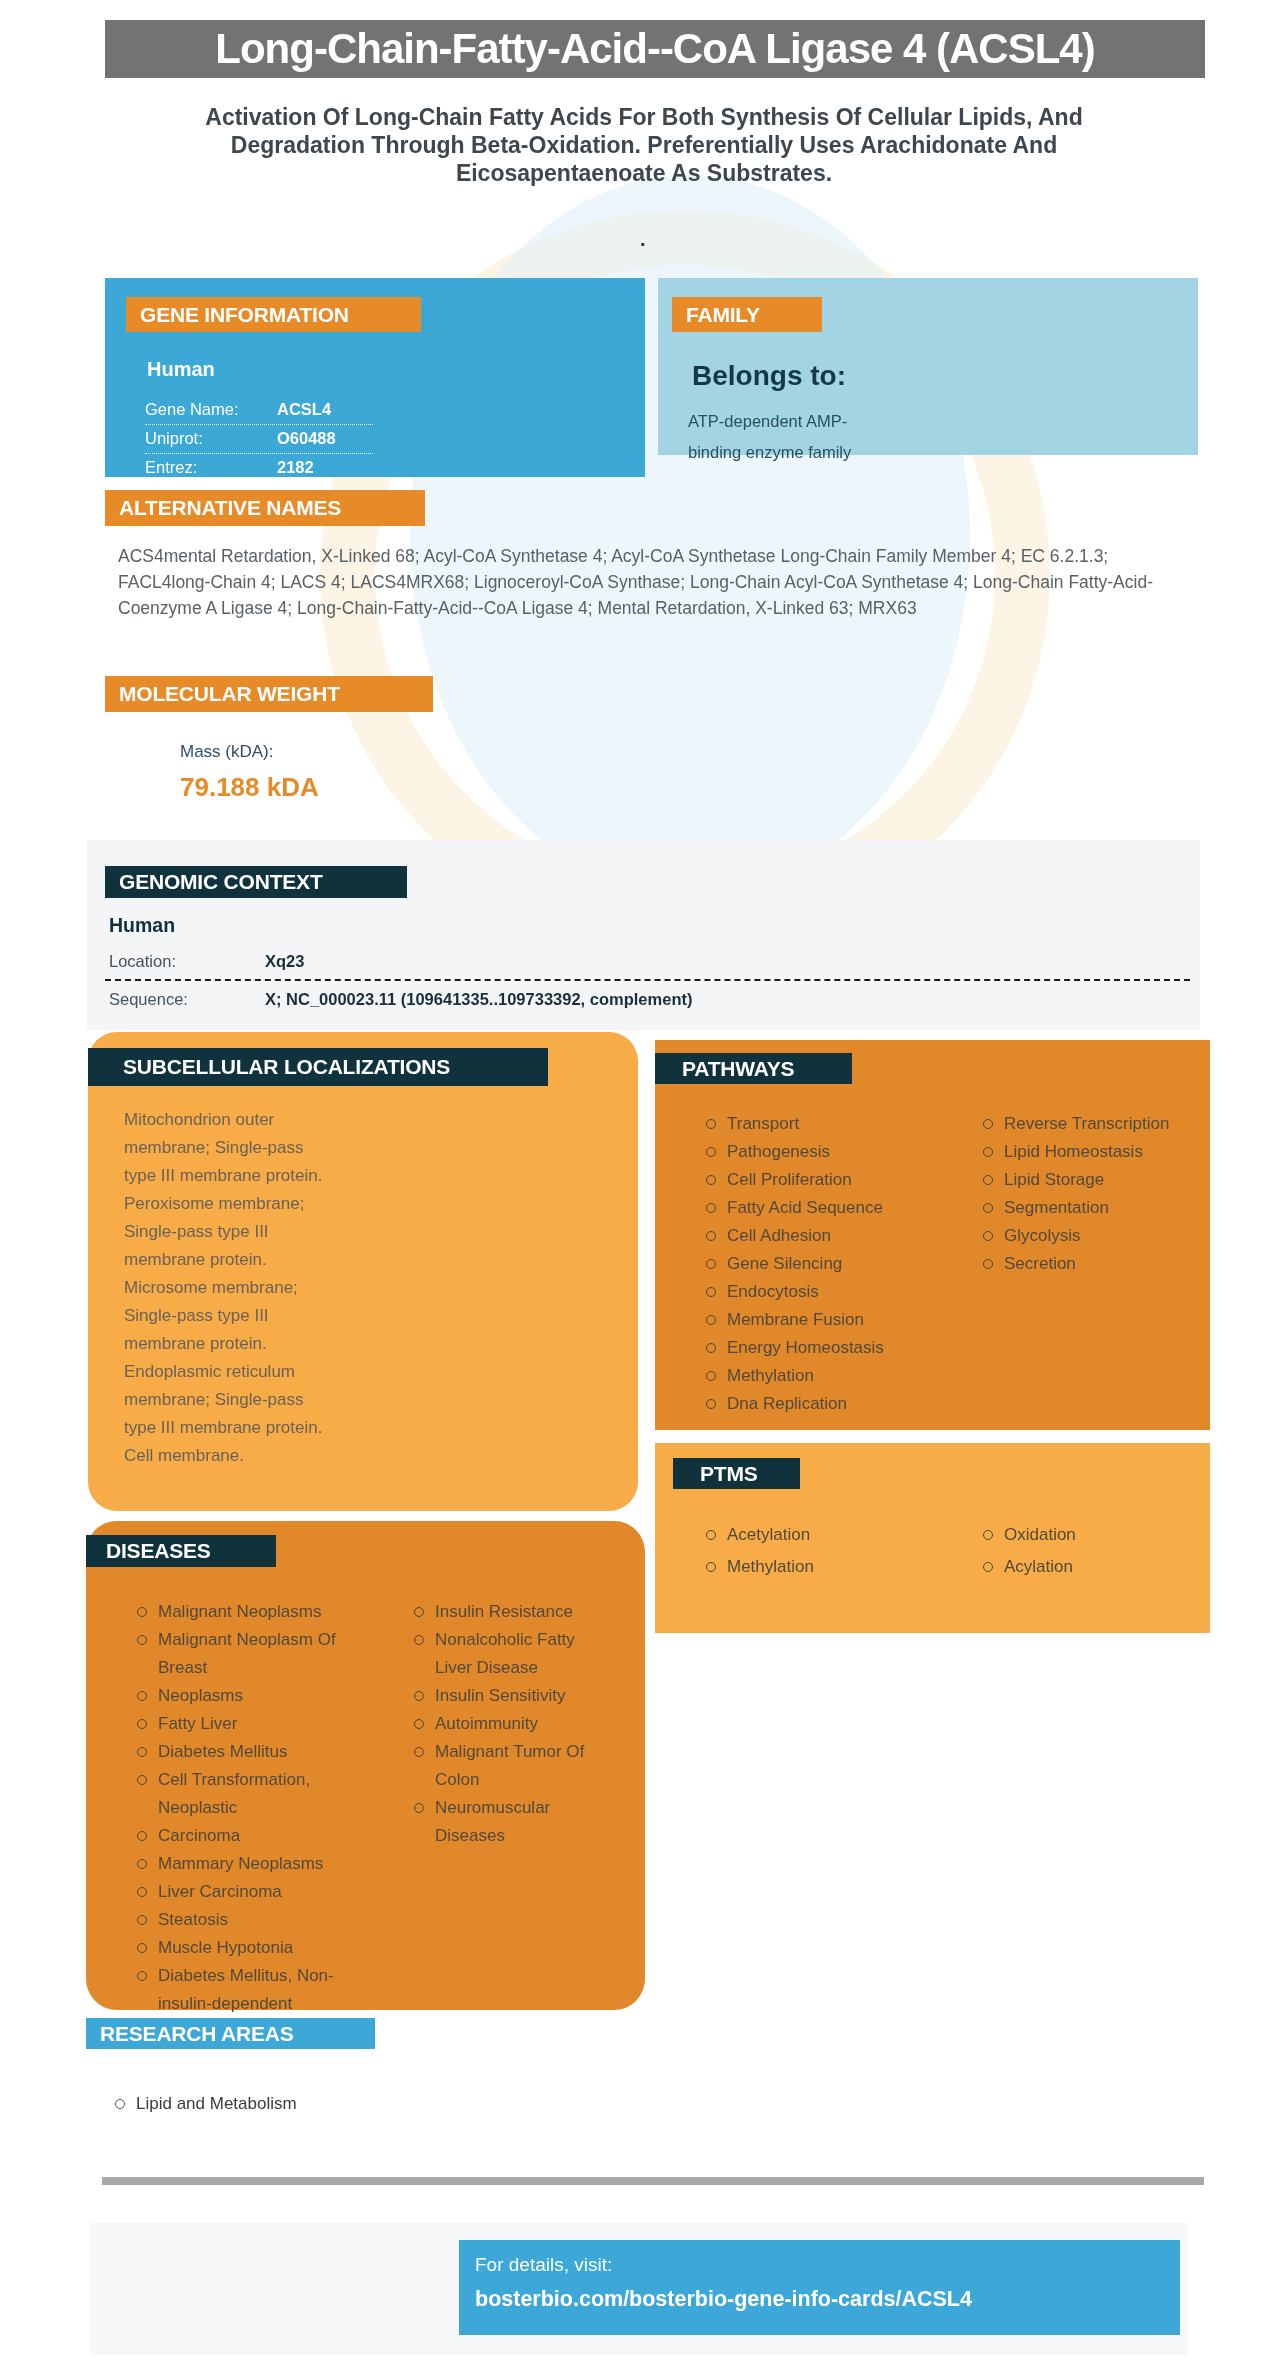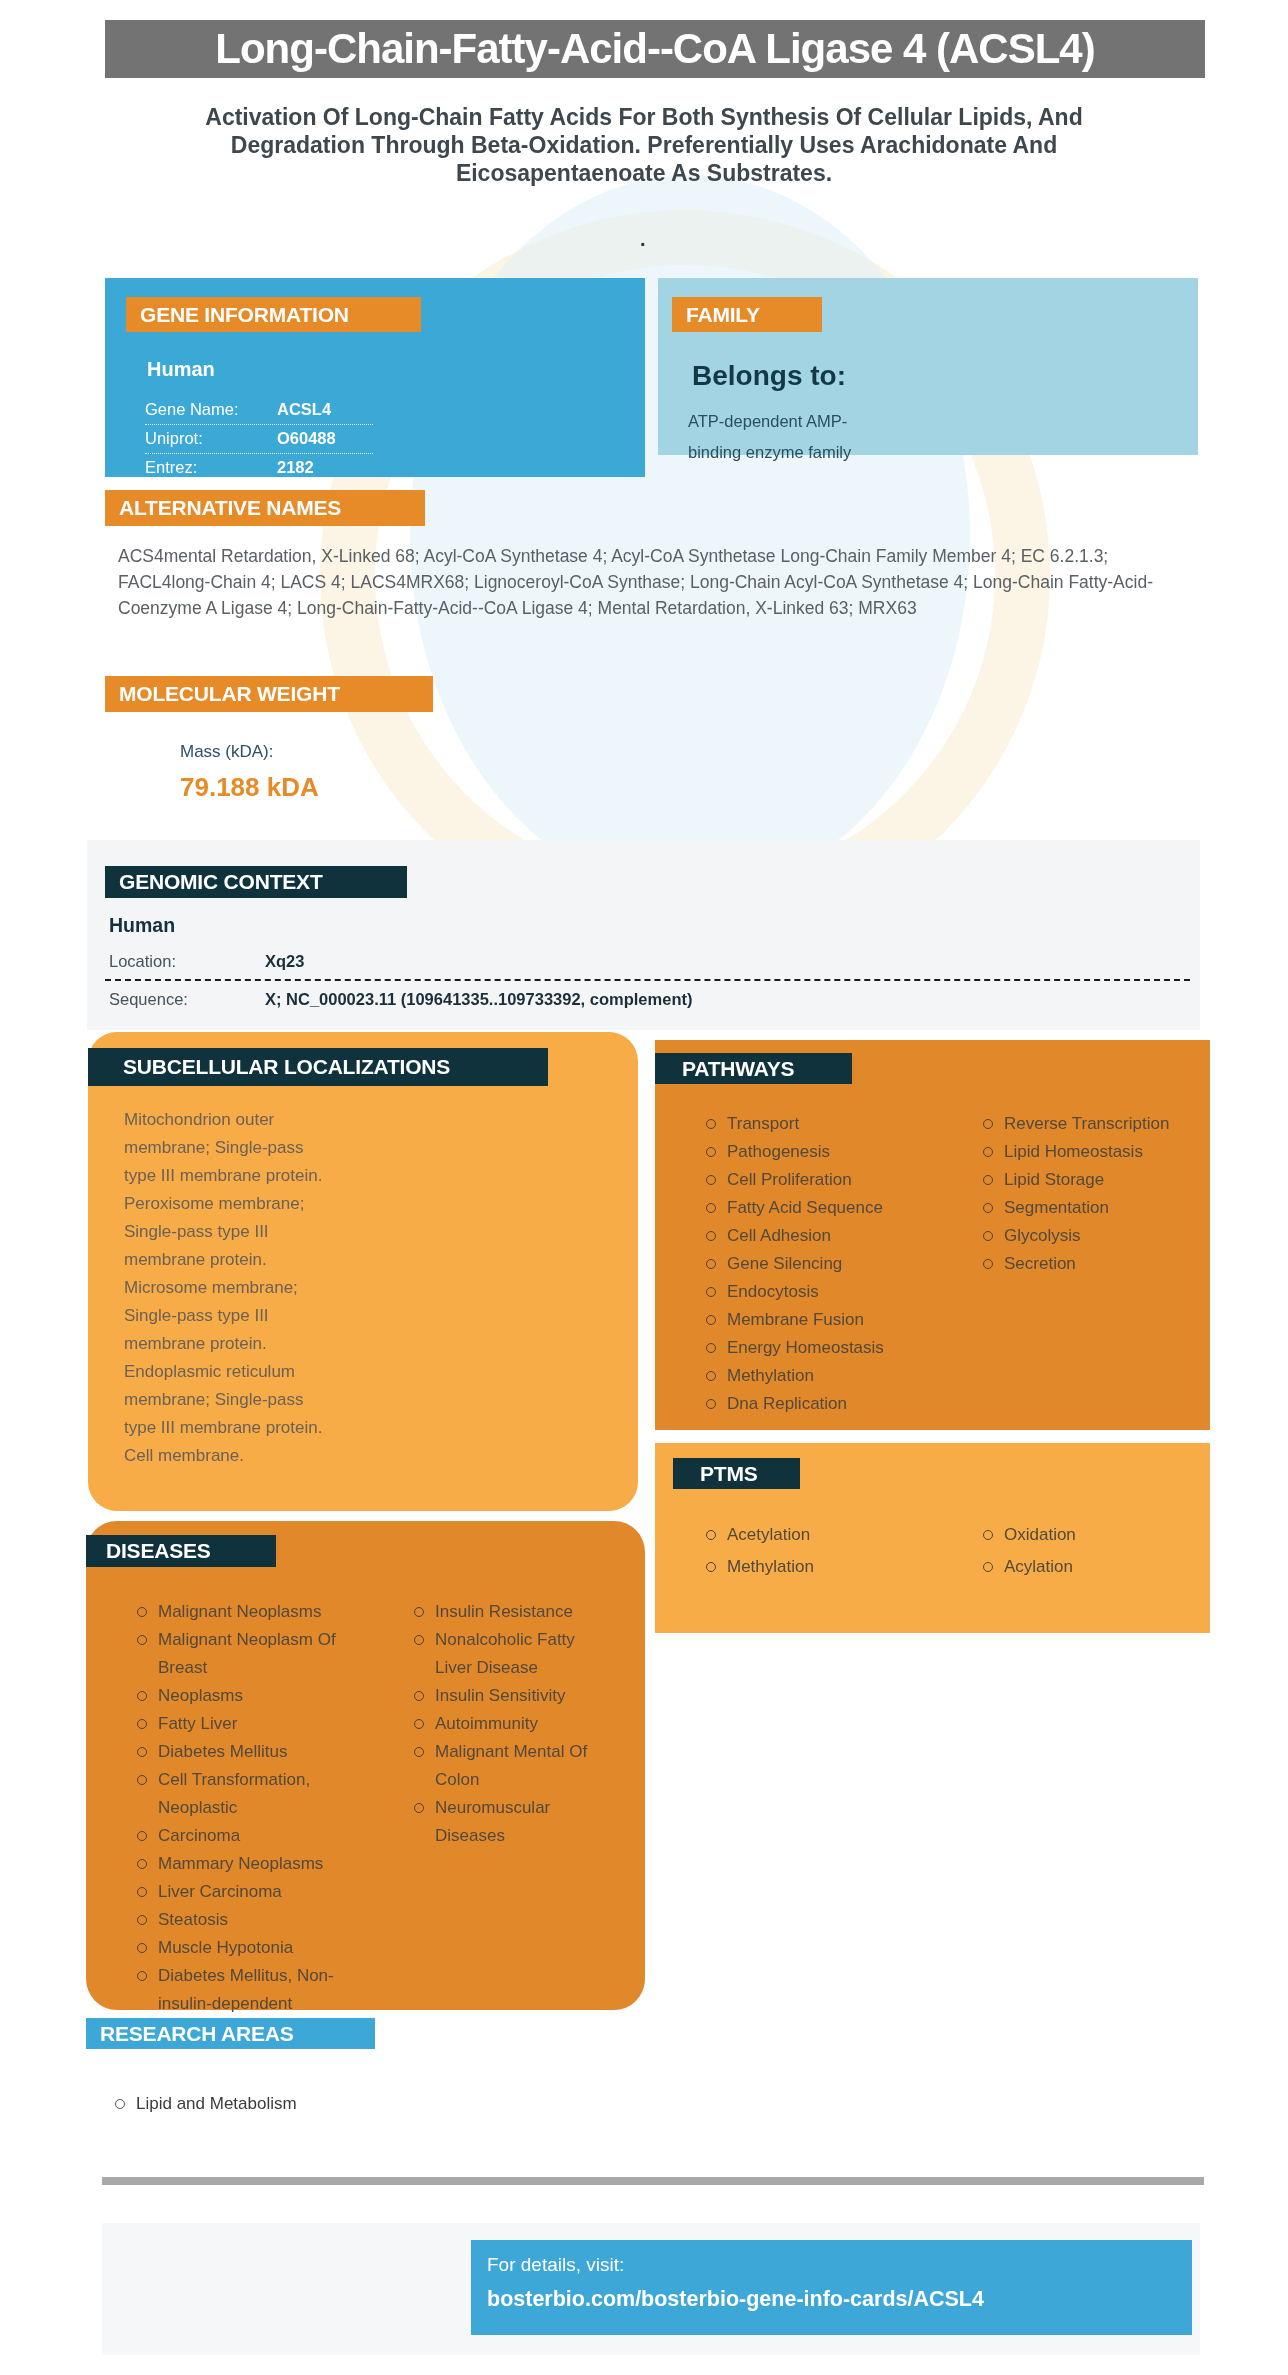--- a/index.html
+++ b/index.html
@@ -92,21 +92,21 @@
   .di-col1 { left:48px;  top:77px;  width:215px; }
   .di-col2 { left:325px; top:77px;  width:205px; }
 
   
   .research-head { left:86px; top:2018px; width:289px; height:31px; line-height:31px; }
   .research-list { left:112px; top:2090px; width:400px; color:#3C3C3C; }
   .research-list li::before { border-color:#555; }
 
   .divider { left:102px; top:2177px; width:1102px; height:8px; background:#A9A9A9; }
 
-  .footer { left:102px; top:2223px; width:1098px; height:132px; background:#F5F7F8; }
+  .footer { left:90px; top:2223px; width:1098px; height:132px; background:#F5F7F8; }
   .footer-blue { position:absolute; left:369px; top:17px; width:721px; height:95px;
     background:#3DA8D8; color:#fff; padding:14px 0 0 16px; }
   .footer-visit { font-size:19px; }
   .footer-url { font-size:21.5px; font-weight:bold; margin-top:11px; }
 </style>
 </head>
 <body>
 
 <div class="wm-ring"></div>
 <div class="wm-blob"></div>
@@ -220,21 +220,21 @@
       <li>Liver Carcinoma</li>
       <li>Steatosis</li>
       <li>Muscle Hypotonia</li>
       <li>Diabetes Mellitus, Non-insulin-dependent</li>
     </ul>
   <ul class="bullet-list di-col2">
       <li>Insulin Resistance</li>
       <li>Nonalcoholic Fatty Liver Disease</li>
       <li>Insulin Sensitivity</li>
       <li>Autoimmunity</li>
-      <li>Malignant Mental Of Colon</li>
+      <li>Malignant Tumor Of Colon</li>
       <li>Neuromuscular Diseases</li>
     </ul>
 </div>
 
 <div class="abs sec-head head-blue research-head">RESEARCH AREAS</div>
 <ul class="abs bullet-list research-list">
     <li>Lipid and Metabolism</li>
   </ul>
 
 <div class="abs divider"></div>

